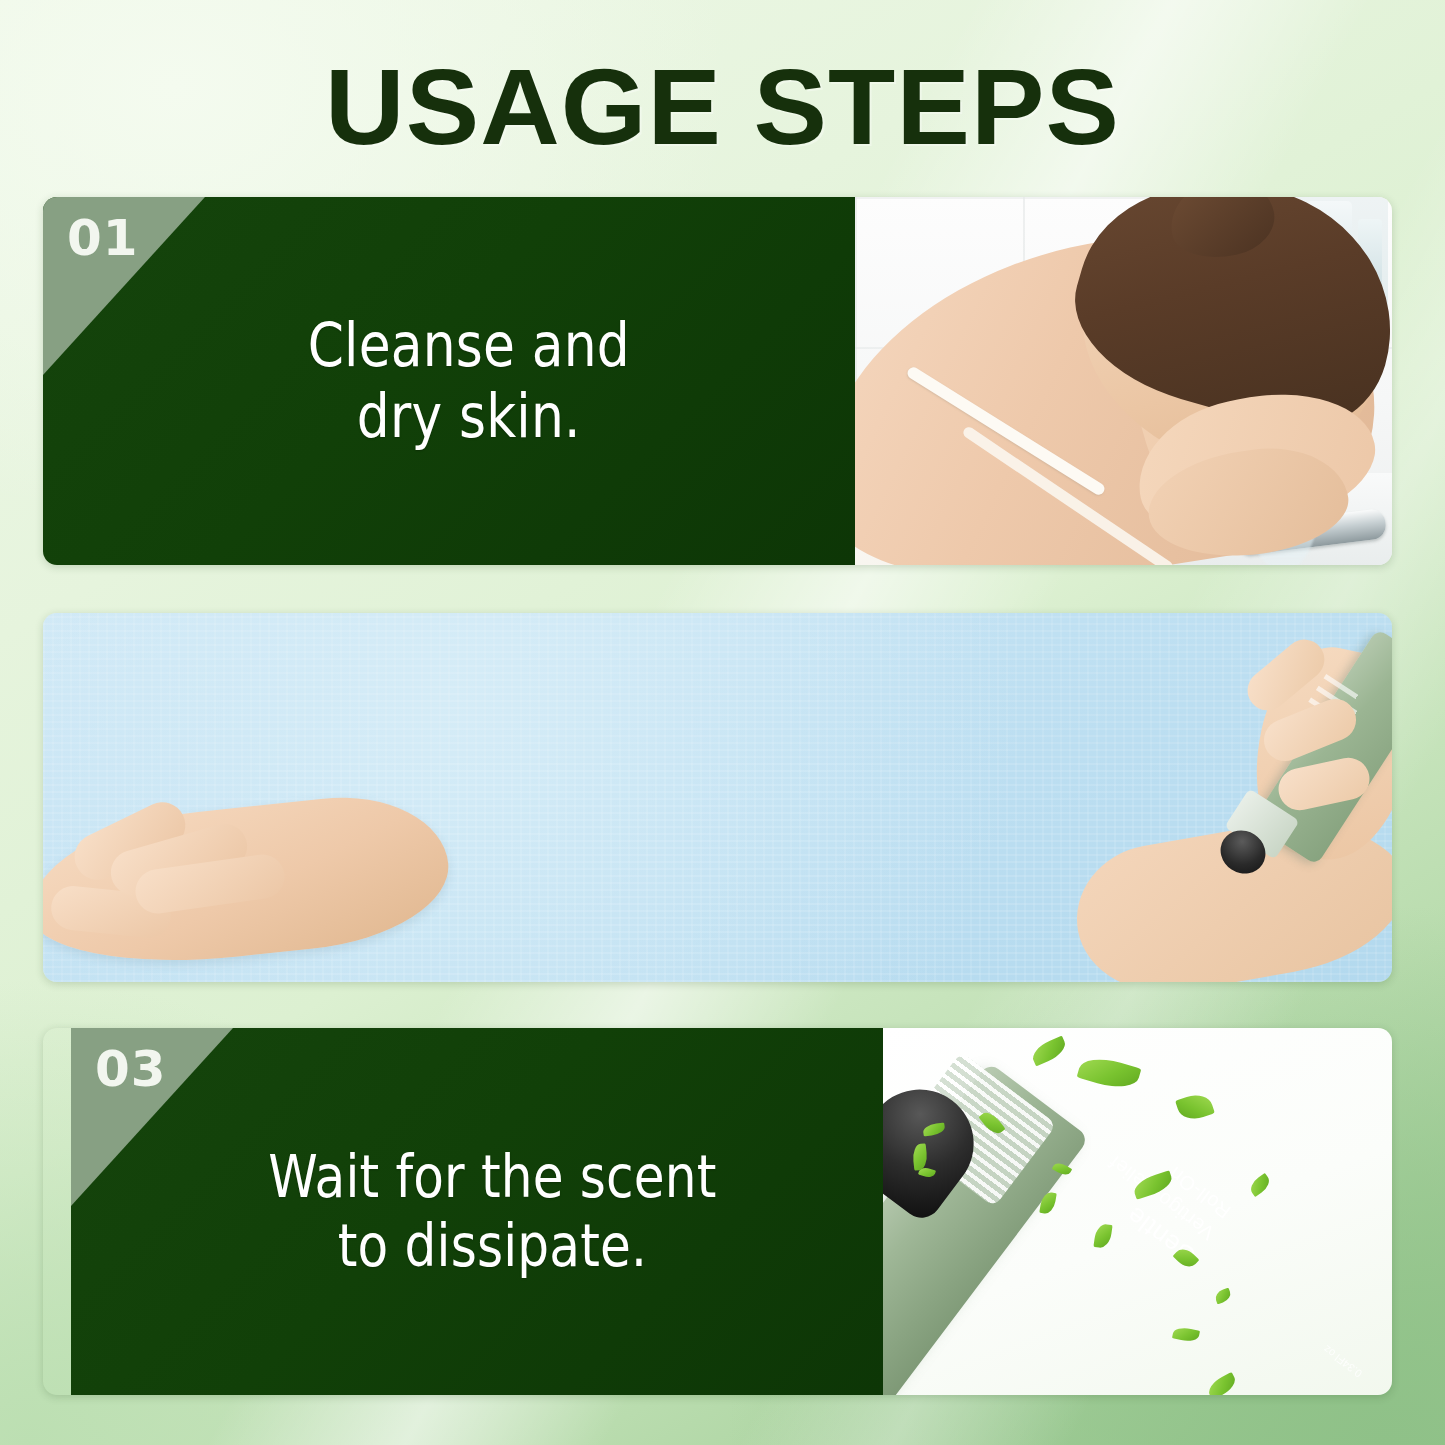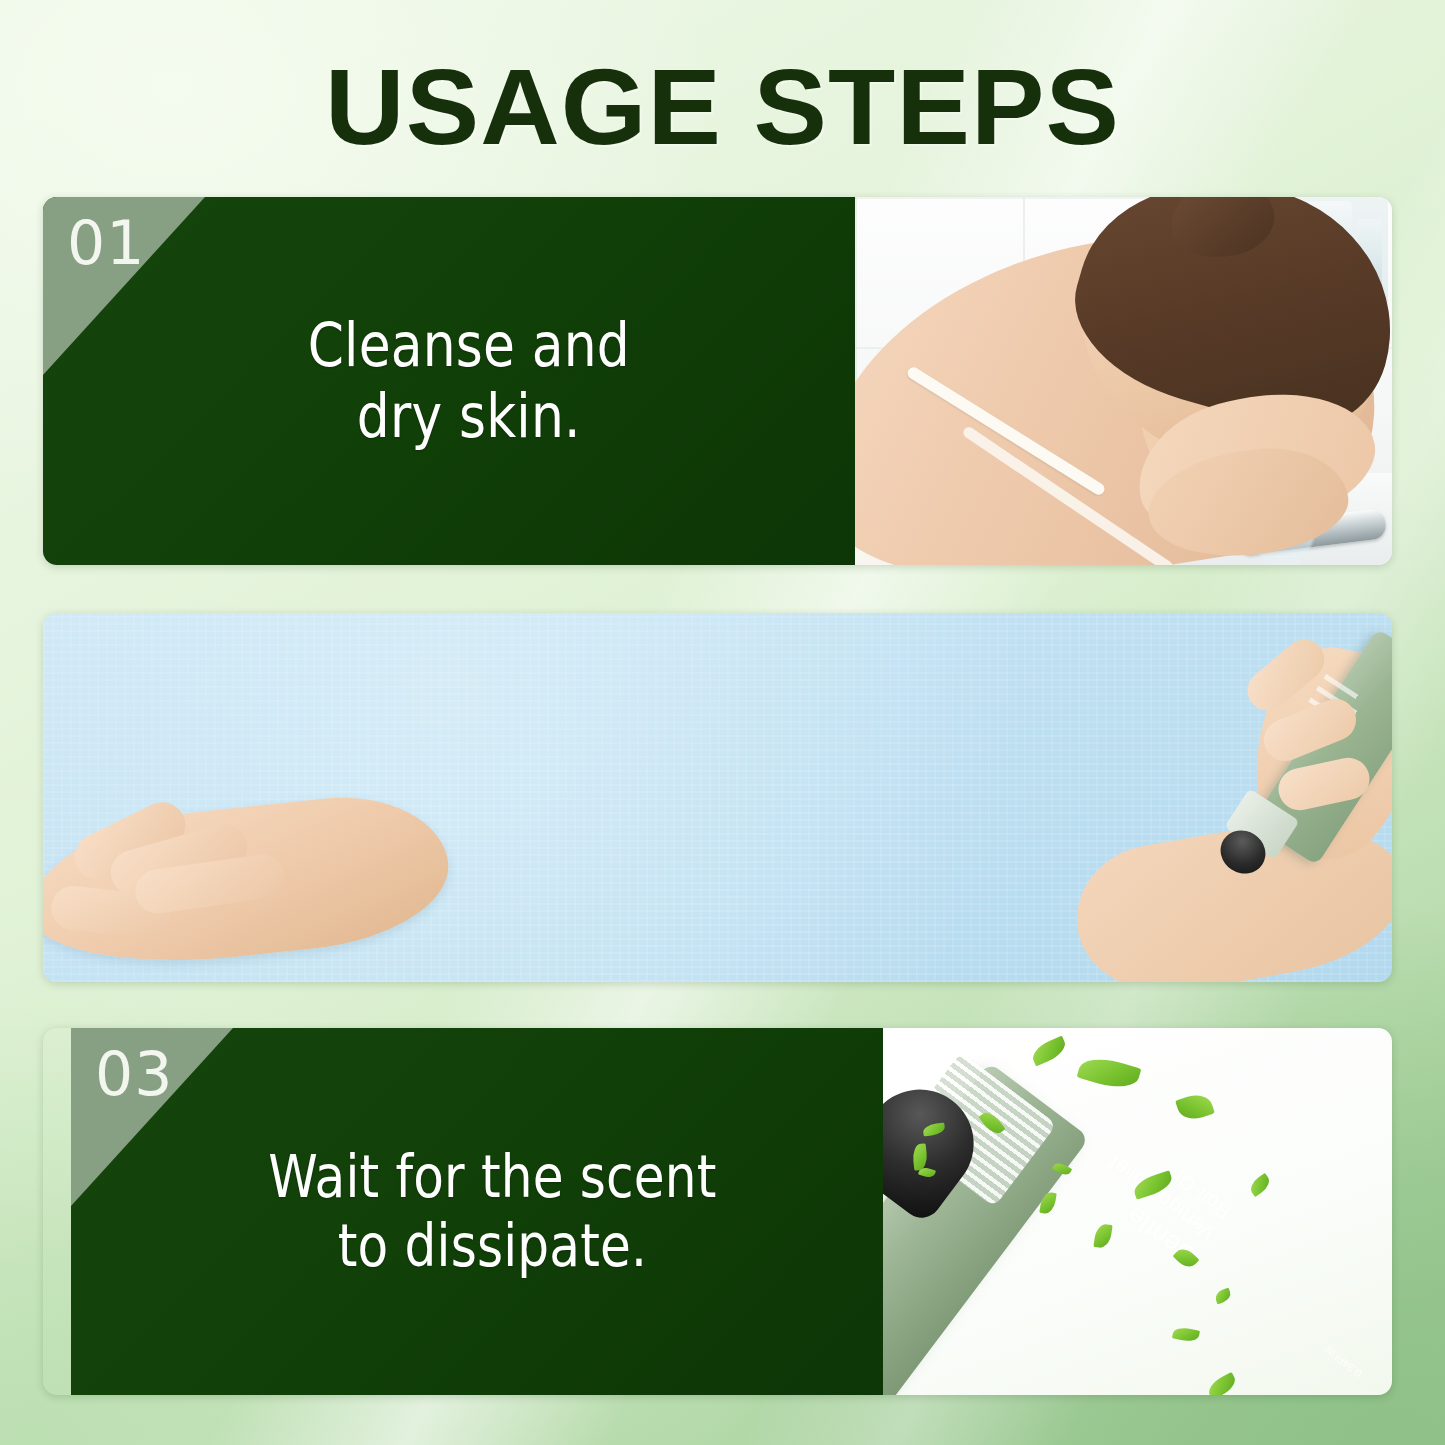--- a/index.html
+++ b/index.html
@@ -74,22 +74,22 @@
   .corner {
     position:absolute; top:0; left:0;
     width:162px; height:178px;
     background:#87a083;
     clip-path:polygon(0 0, 100% 0, 0 100%);
     z-index:2;
   }
   .step-num {
     position:absolute;
     top:16px; left:24px;
-    font-size:60px;
-    font-weight:400;
+    font-size:50px;
+    font-weight:700;
     color:#f2f6ef;
     letter-spacing:1px;
     font-family:"DejaVu Sans", sans-serif;
     z-index:3;
     line-height:1;
     text-align:center;
   }
 
   .step-text {
     position:relative;

